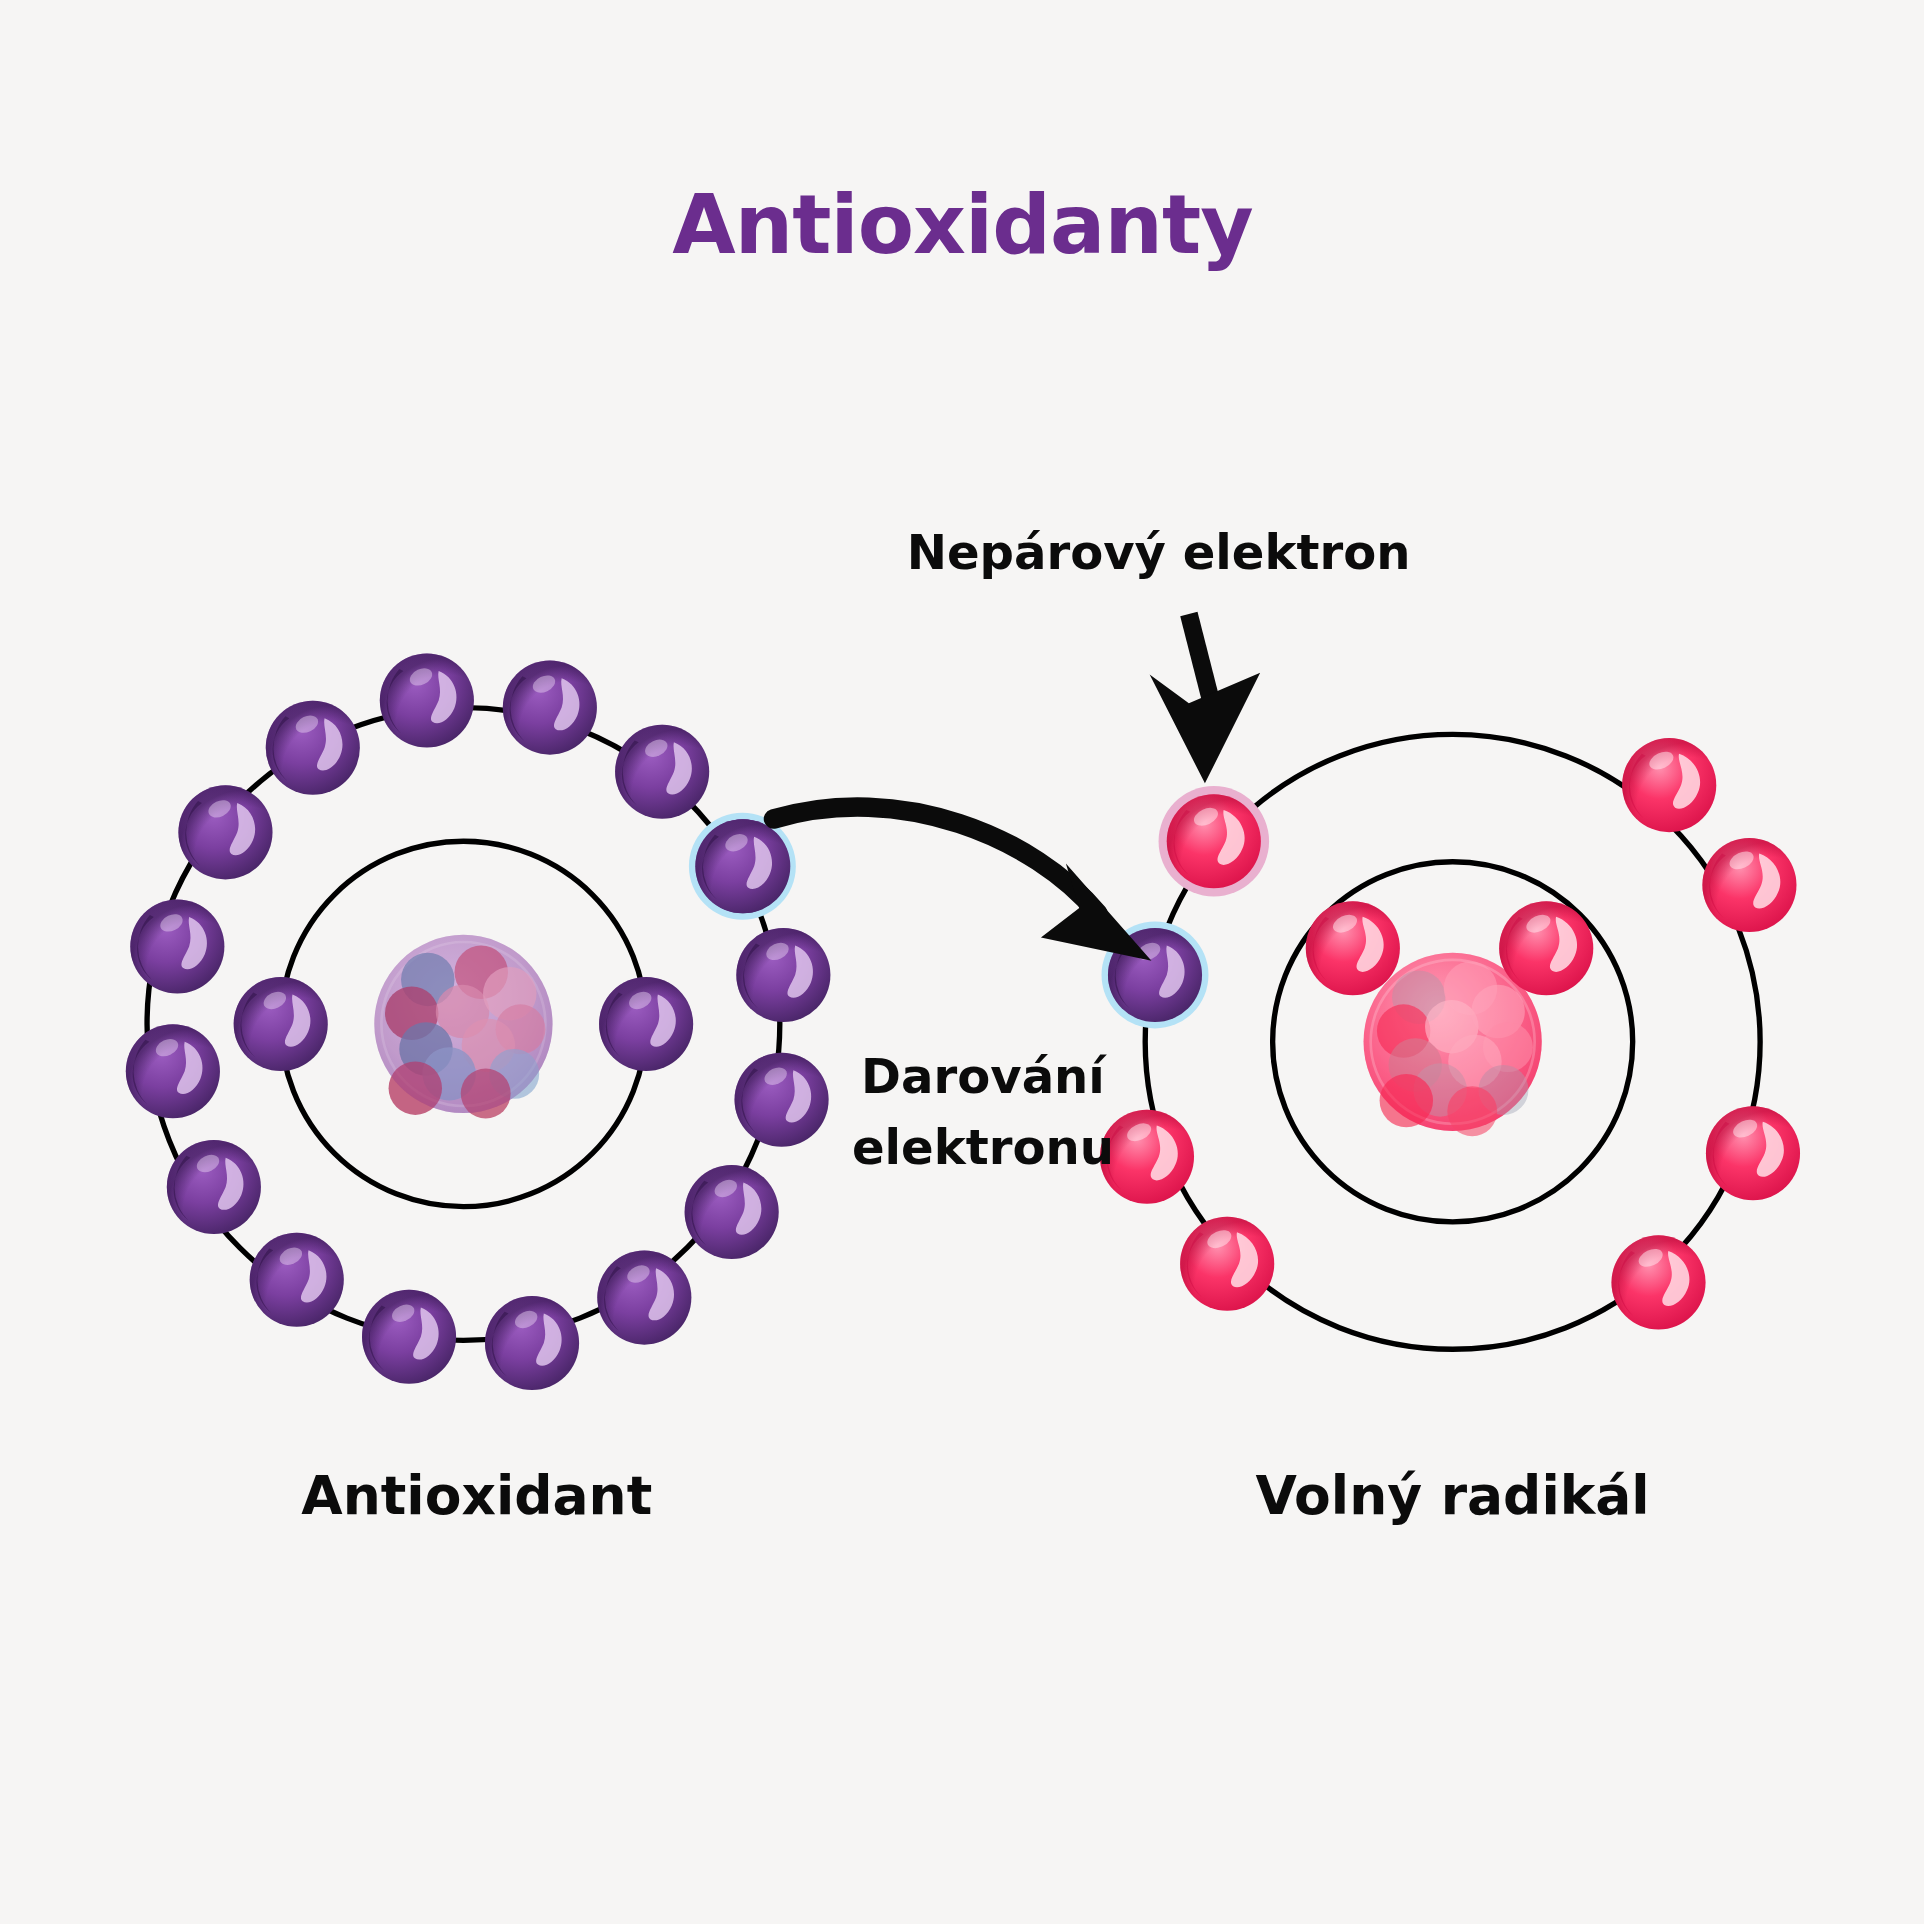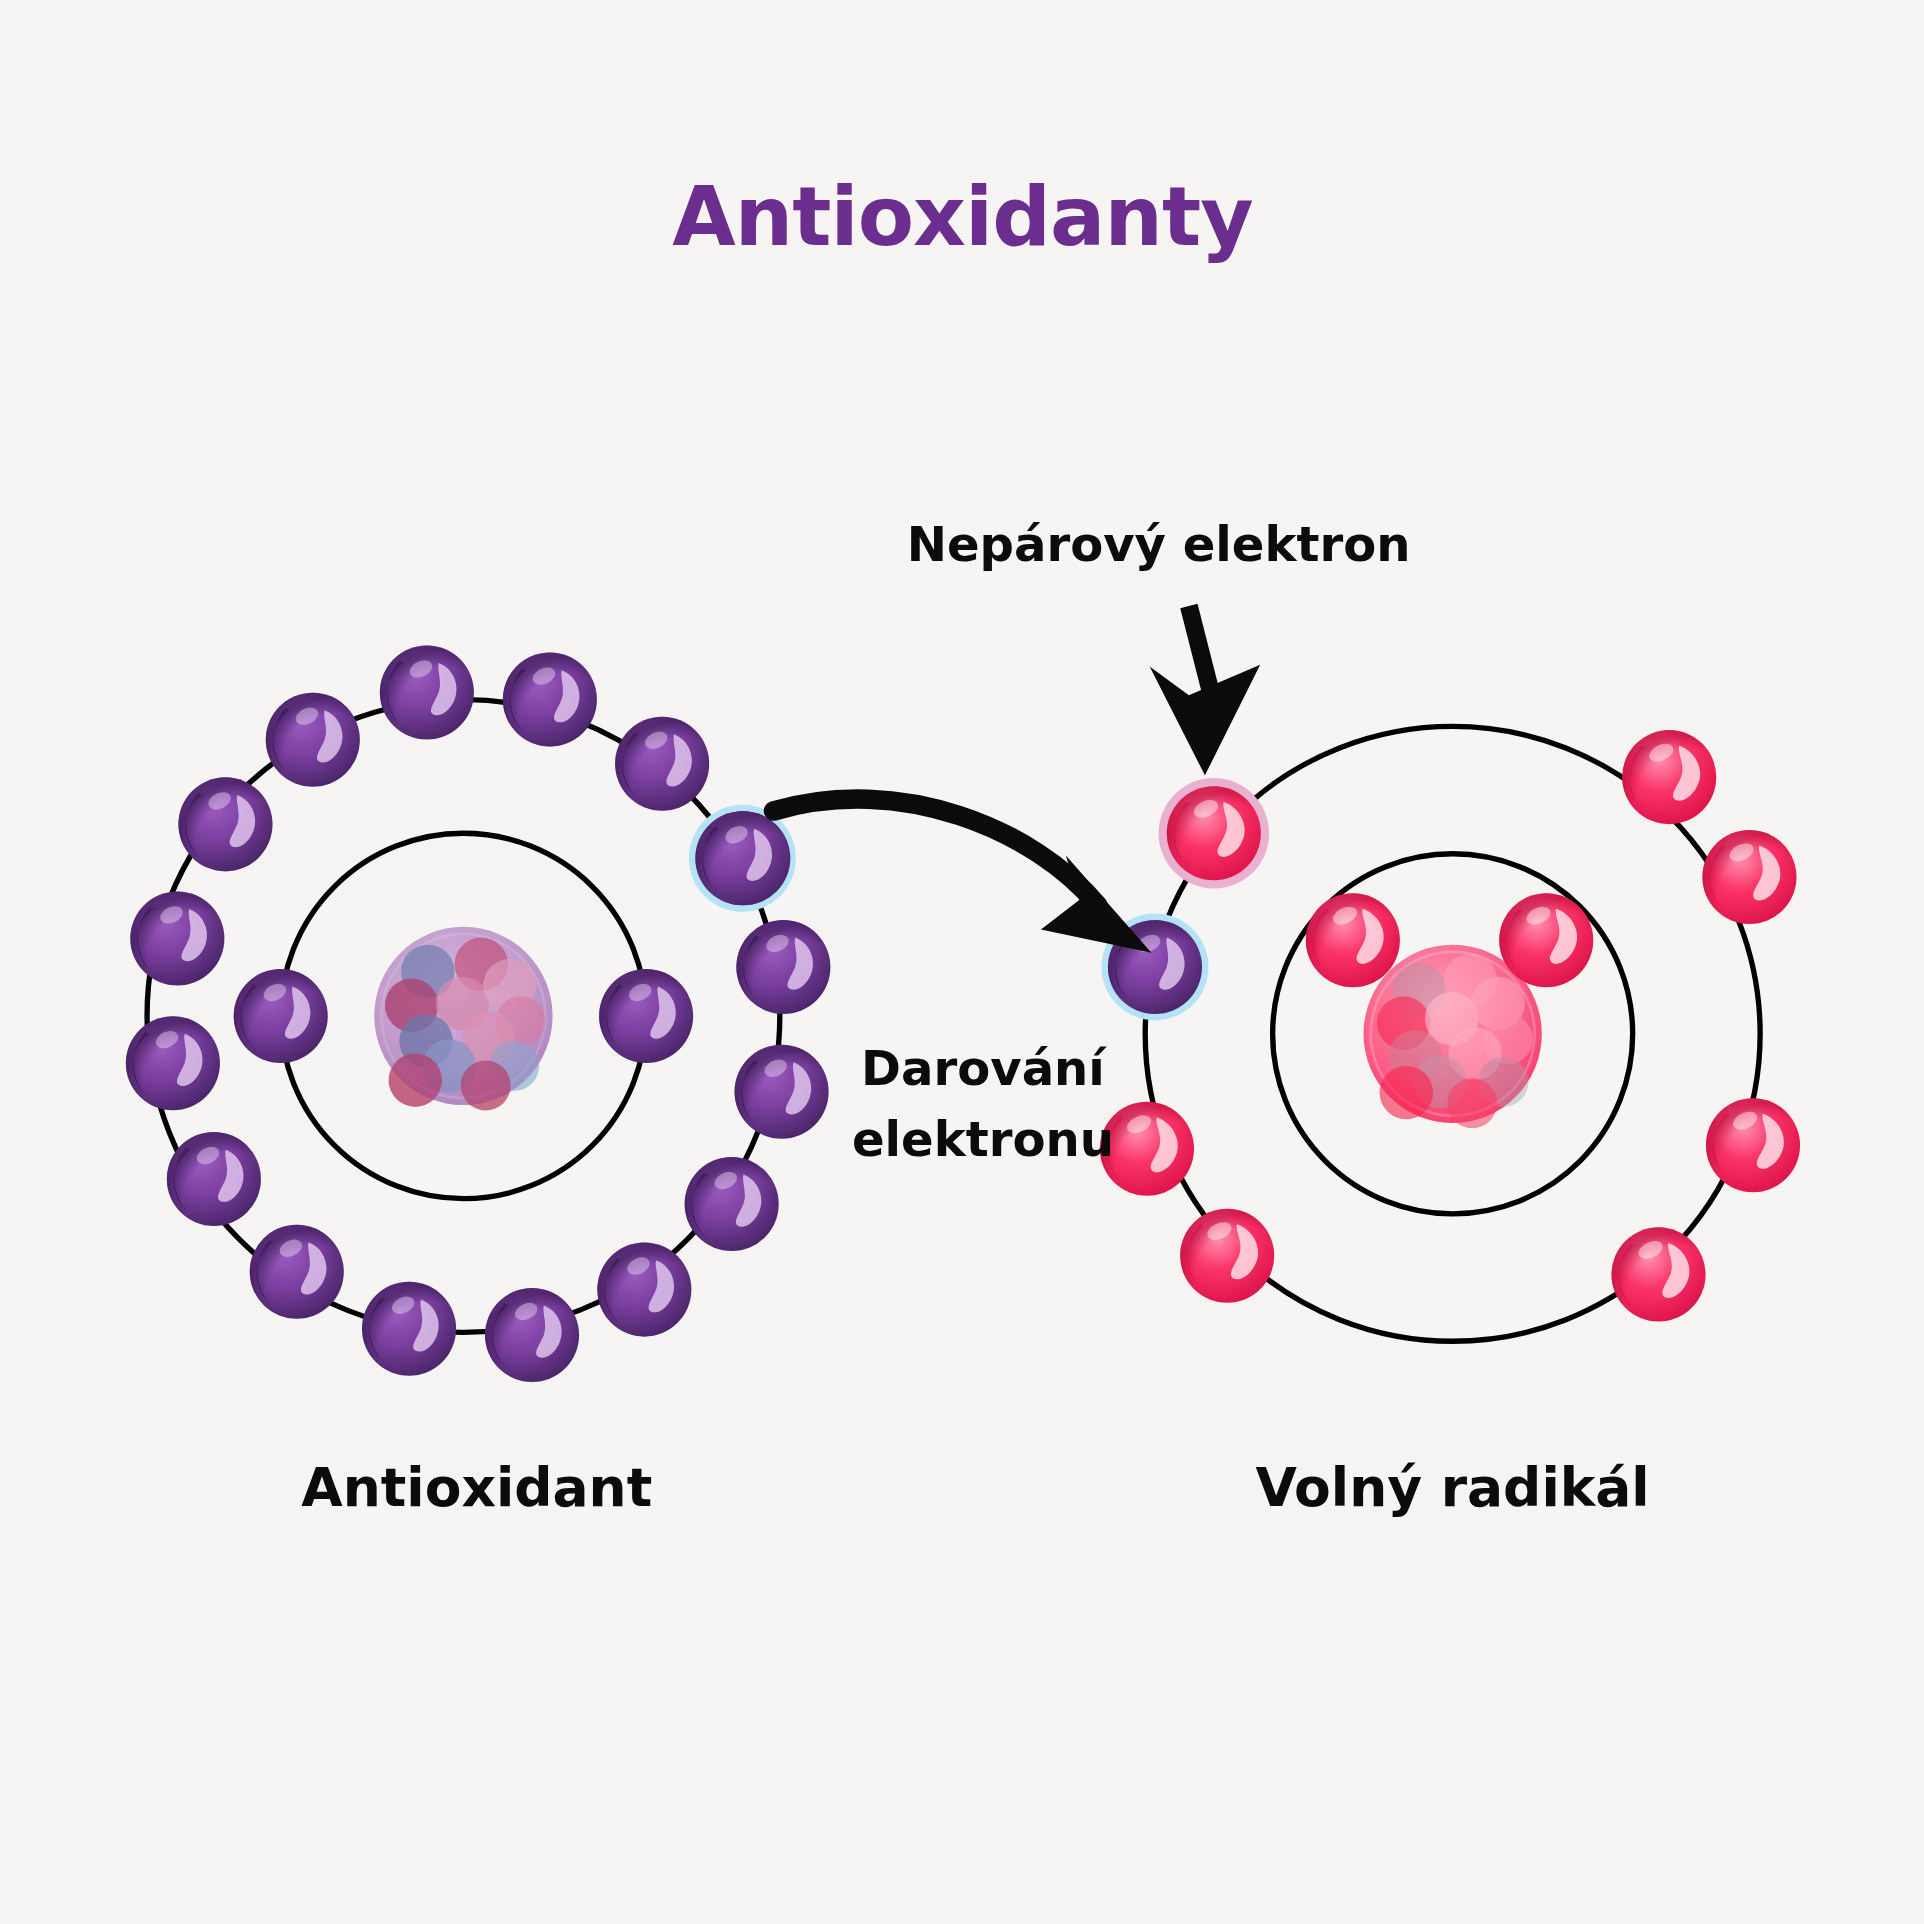--- a/index.html
+++ b/index.html
@@ -3,21 +3,21 @@
 <meta charset="utf-8">
 <style>
   html, body { margin:0; padding:0; }
   body {
     width:1925px; height:1925px;
     background:#f6f5f4;
     font-family:"DejaVu Sans", sans-serif;
     overflow:hidden;
     position:relative;
   }
-  #stage { position:absolute; inset:0; }
+  #stage { position:absolute; inset:0;margin-top:8px; }
   svg#scene { position:absolute; left:0; top:0; width:1925px; height:1925px; display:block; }
 
   .title-text {
     font-family:"DejaVu Sans", sans-serif;
     font-weight:700;
     font-size:92px;
     fill:#6b2d8e;
     letter-spacing:-1px;
   }
   .callout-text {

